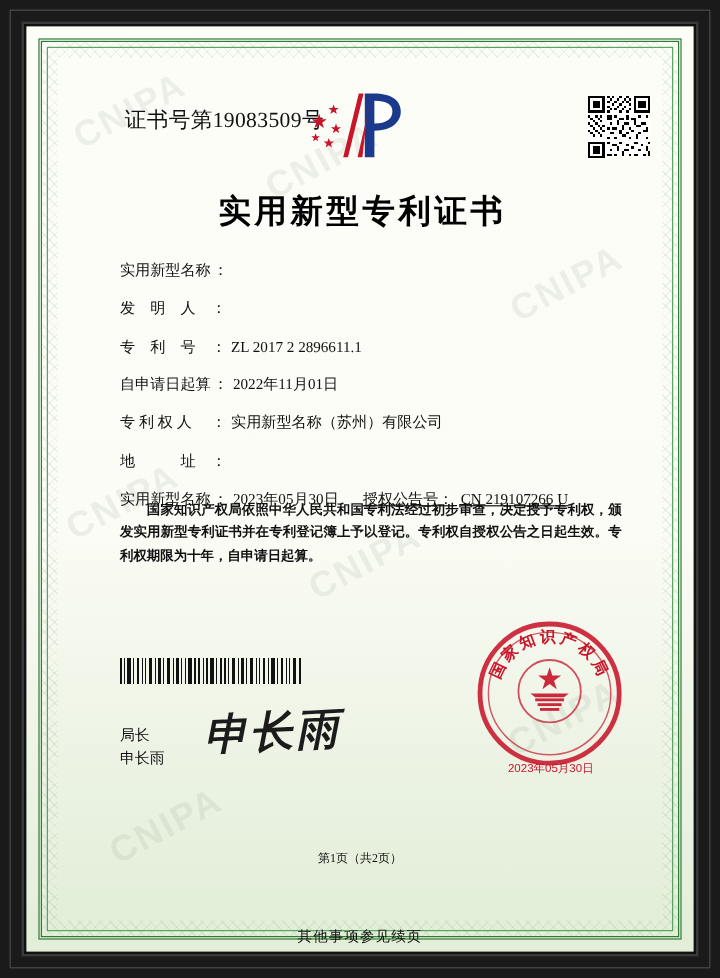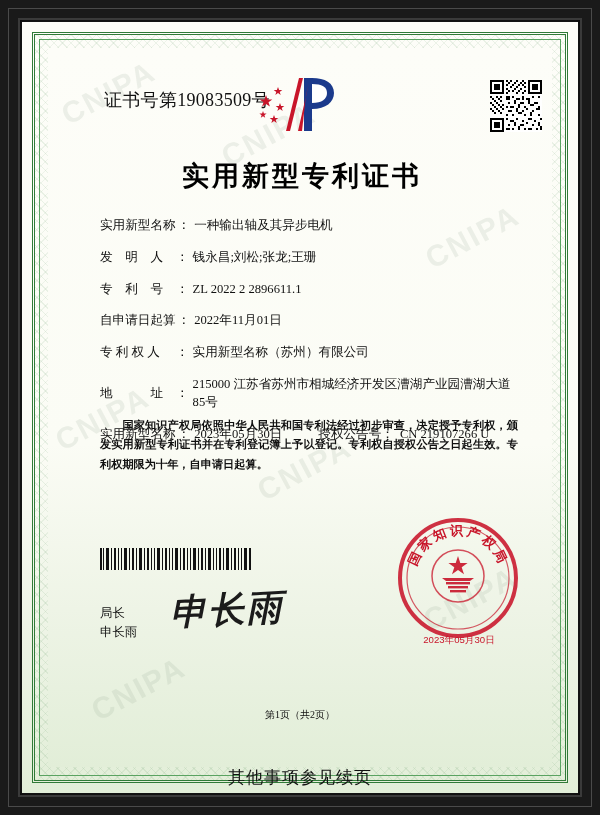--- a/index.html
+++ b/index.html
@@ -177,21 +177,22 @@
     padding: 0 4px 0 2px;
   }
   .fvalue {
     flex: 1 1 auto;
   }
   .fvalue.wrap { max-width: 330px; }
 
   .frow.dual .pair2 {
     display: flex;
     align-items: flex-start;
-    margin-left: 36px;
+    margin-left: 20px;
+    text-decoration: underline;
   }
   .frow.dual .pair2 .flabel2 {
     white-space: nowrap;
   }
   .frow.dual .pair2 .fvalue2 {
     margin-left: 6px;
   }
 
   
   #paras {
@@ -267,21 +268,21 @@
     top: 660px;
     text-align: center;
     font-size: 10px;
     color: #111;
   }
   #footer-note {
     position: absolute;
     left: 0; right: 0;
     bottom: 4px;
     text-align: center;
-    font-size: 17px;
+    font-size: 12px;
     color: #111;
     letter-spacing: 1px;
   }
 </style>
 </head>
 <body>
 
 <div id="cert-frame">
   <div id="frame-inner-bevel"></div>
 
@@ -441,51 +442,48 @@
         </svg>
       </div>
 
       <div id="title">实用新型专利证书</div>
 
       <div id="fields">
 
         <div class="frow">
           <span class="flabel">实用新型名称</span>
           <span class="fcolon">：</span>
-          <span class="fvalue">一种输出轴及其异步电机</span>
         </div>
 
         <div class="frow">
           <span class="flabel">发　明　人</span>
           <span class="fcolon">：</span>
-          <span class="fvalue">钱永昌;刘松;张龙;王珊</span>
         </div>
 
         <div class="frow">
           <span class="flabel">专　利　号</span>
           <span class="fcolon">：</span>
-          <span class="fvalue">ZL 2022 2 2896611.1</span>
+          <span class="fvalue">ZL 2017 2 2896611.1</span>
         </div>
 
         <div class="frow">
           <span class="flabel tight">自申请日起算</span>
           <span class="fcolon">：</span>
           <span class="fvalue">2022年11月01日</span>
         </div>
 
         <div class="frow">
           <span class="flabel">专  利  权  人</span>
           <span class="fcolon">：</span>
           <span class="fvalue">实用新型名称（苏州）有限公司</span>
         </div>
 
         <div class="frow">
           <span class="flabel">地　　　址</span>
           <span class="fcolon">：</span>
-          <span class="fvalue wrap">215000 江苏省苏州市相城经济开发区漕湖产业园漕湖大道85号</span>
         </div>
 
         <div class="frow dual">
           <span class="flabel tight">实用新型名称</span>
           <span class="fcolon">：</span>
           <span class="fvalue" style="flex:0 0 auto">2023年05月30日</span>
           <span class="pair2">
             <span class="flabel2">授权公告号</span>
             <span>：</span>
             <span class="fvalue2">CN 219107266 U</span>

